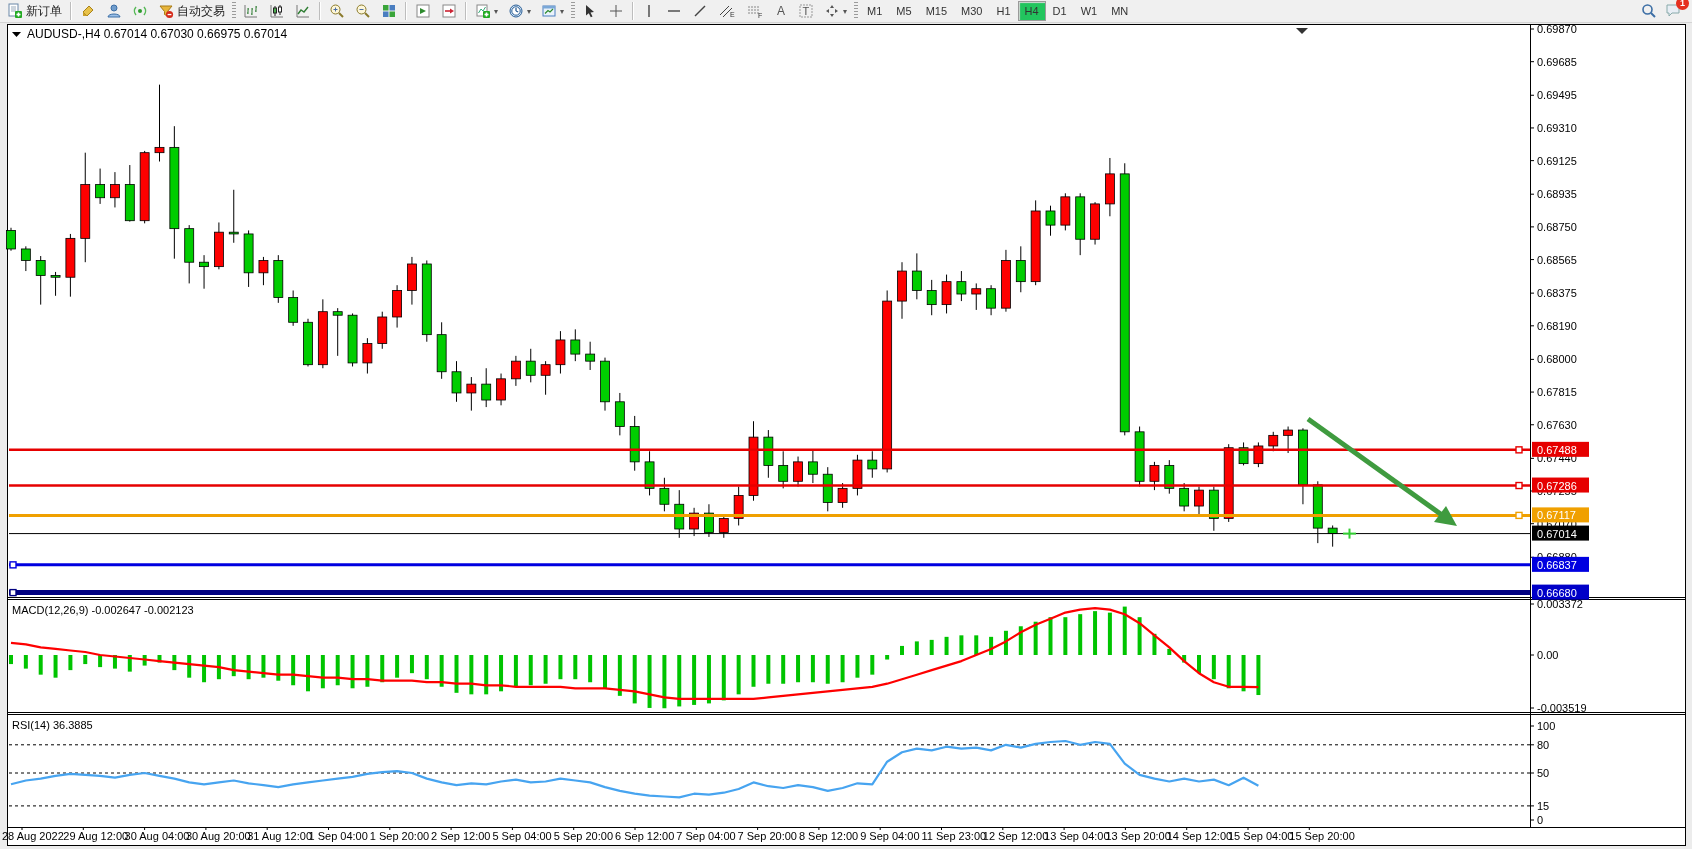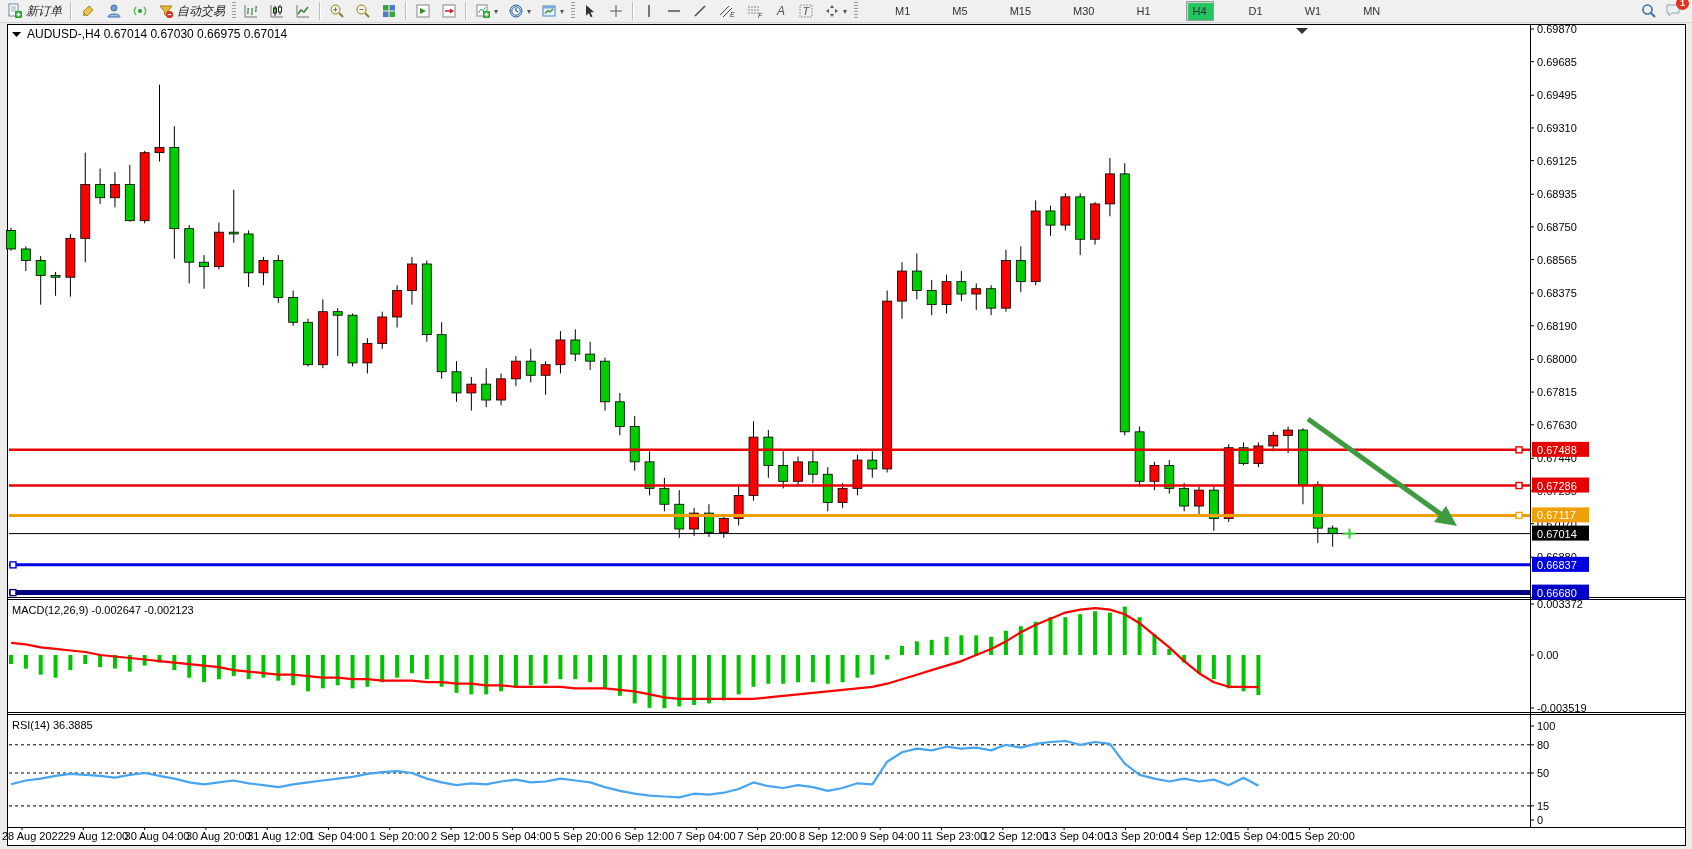--- a/index.html
+++ b/index.html
@@ -1,22 +1,22 @@
 <!DOCTYPE html>
 <html><head>
 <meta charset="utf-8">
 <style>
   html,body{margin:0;padding:0;width:1692px;height:849px;background:#ececec;overflow:hidden;
     font-family:"Liberation Sans","DejaVu Sans",sans-serif;}
   #toolbar{height:22px;display:flex;align-items:center;background:#f0f0f0;border-bottom:1px solid #d4d4d4;
     font-size:12px;color:#222;padding-left:2px;white-space:nowrap;}
-  .tbtn{height:20px;display:inline-flex;align-items:center;gap:3px;padding:1px 4px;border:1px solid transparent;cursor:default;font-style:italic;}
+  .tbtn{height:20px;display:inline-flex;align-items:center;gap:3px;padding:1px 4px;border:1px solid transparent;cursor:default;}
   .sep{width:1px;height:18px;background:#bdbdbd;border-right:1px solid #fff;margin:0 3px;}
   .grip{width:4px;height:18px;margin:0 2px;background:repeating-linear-gradient(#9a9a9a 0 1px,#f0f0f0 1px 3px);}
-  .tf{padding:0 6px;height:18px;display:inline-flex;align-items:center;font-size:11px;color:#333;border:1px solid transparent;margin-left:28px;}
+  .tf{padding:0 6px;height:18px;display:inline-flex;align-items:center;font-size:11px;color:#333;border:1px solid transparent;}
   .tf.active{background:#22c55e;border:1px solid #9a9a9a;box-shadow:inset 1px 1px 1px #d8d8d8;}
   .right-icons{margin-left:auto;display:flex;align-items:center;gap:8px;padding-right:10px;}
   .badge{position:absolute;top:-5px;right:-7px;background:#e53020;color:#fff;border-radius:50%;
     width:13px;height:13px;font-size:9px;display:flex;align-items:center;justify-content:center;font-weight:bold;}
   .chat-wrap{position:relative;}
   #chart-stage{position:absolute;left:0;top:22px;width:1692px;height:827px;}
   svg text{font-family:"Liberation Sans","DejaVu Sans",sans-serif;}
 </style>
 </head>
 <body>

